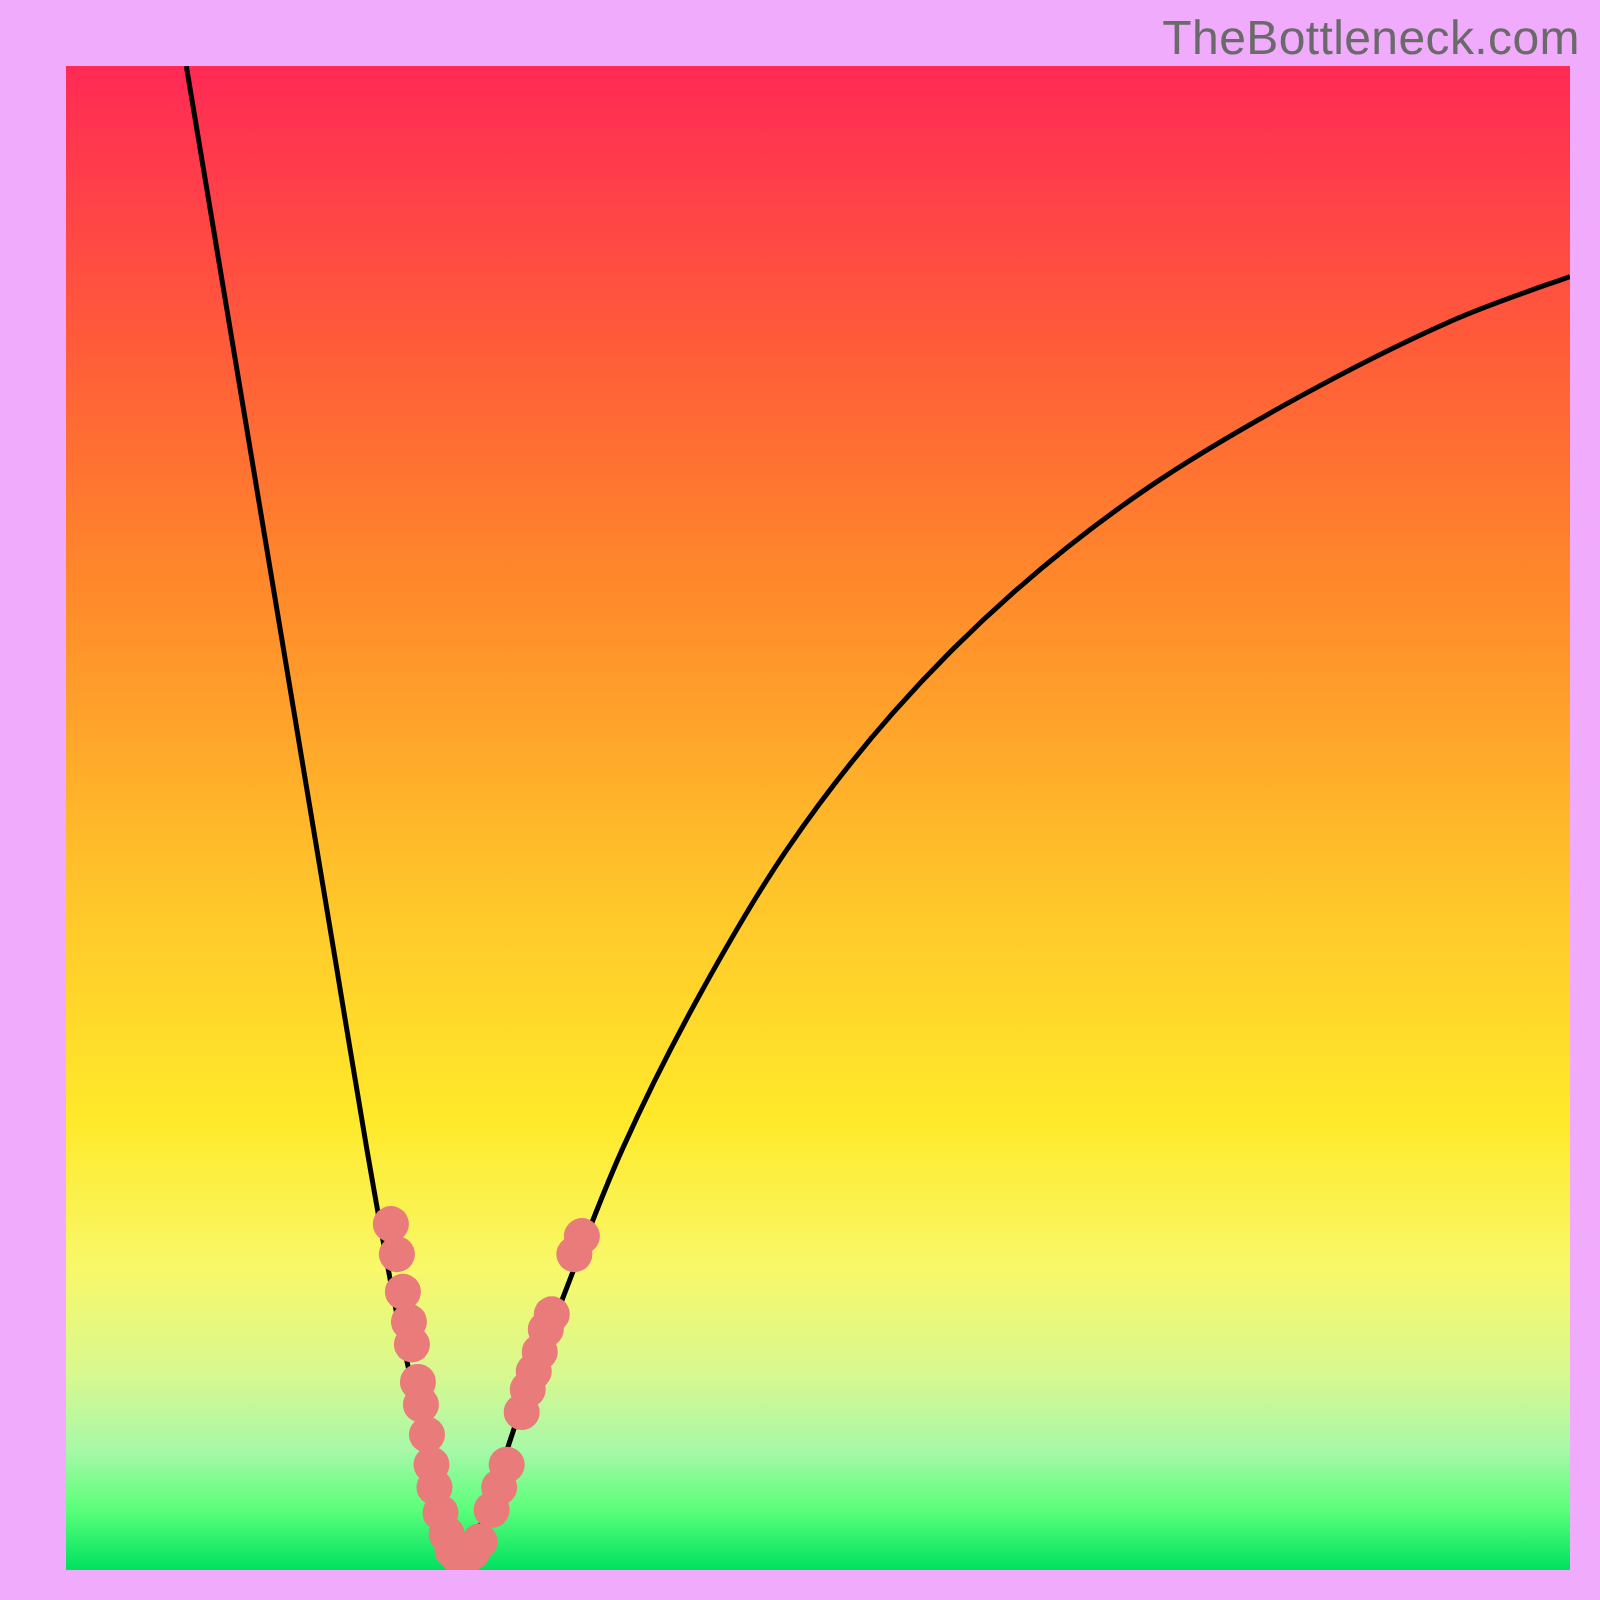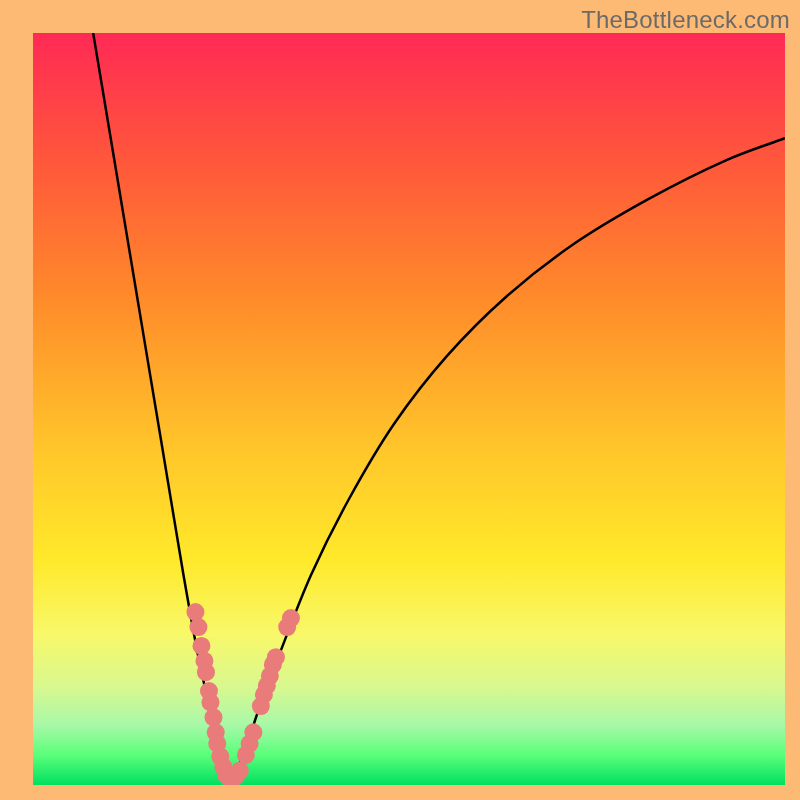--- a/index.html
+++ b/index.html
@@ -10,21 +10,21 @@
     overflow: hidden;
     background: #000;
     font-family: Arial, Helvetica, sans-serif;
   }
   .frame {
     position: absolute;
     left: 0;
     top: 0;
     width: 800px;
     height: 800px;
-    background: #fdba74;
+    background: #f0abfc;
   }
   .plot {
     position: absolute;
     left: 33px;
     top: 33px;
     width: 752px;
     height: 752px;
     background: linear-gradient(to bottom,
       #ff2a55 0%,
       #ff5a3a 18%,

